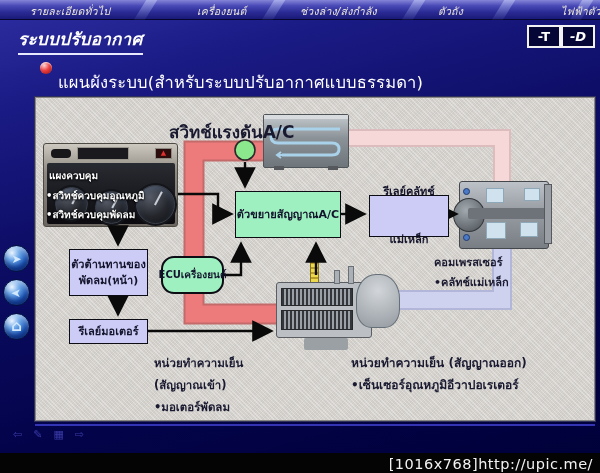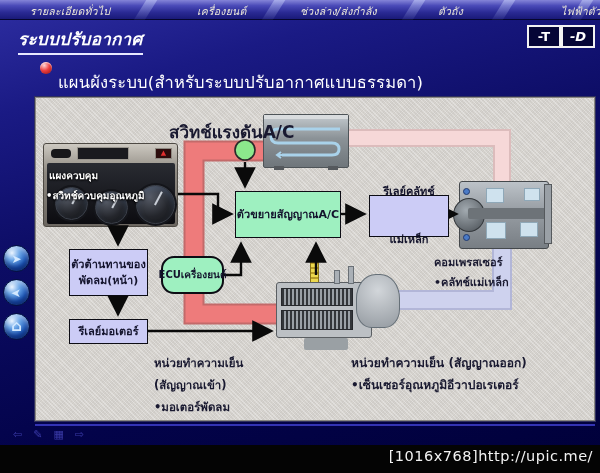--- a/index.html
+++ b/index.html
@@ -130,21 +130,21 @@
   .ic-back::before{content:"➤";display:inline-block;transform:scaleX(-1);}
   .ic-home::before{content:"⌂";font-size:15px;font-weight:bold;}
 
   
   .toolbar{position:absolute;left:13px;top:429px;display:flex;gap:11px;opacity:.8;}
   .tb-ic{font-size:11px;color:#4646bc;cursor:pointer;line-height:1;}
   .ic-left::before{content:"⇦";}
   .ic-pencil::before{content:"✎";}
   .ic-list::before{content:"▦";}
   .ic-right::before{content:"⇨";}
-  .footer{position:absolute;left:0;bottom:0;width:600px;height:28px;background:#040404;text-align:right;}
+  .footer{position:absolute;left:0;bottom:0;width:600px;height:20px;background:#040404;text-align:right;}
   .watermark{position:absolute;right:7px;top:3px;font-size:14.5px;color:#f2f2f2;letter-spacing:.5px;}
 </style>
 </head>
 <body>
 
 <div class="stage">
 
   <div class="navbar">
     <div class="sep" style="left:140px;"></div>
     <div class="sep" style="left:268px;"></div>
@@ -180,20 +180,21 @@
       <div class="cp-slot1"></div>
       <div class="cp-slot2"></div>
       <div class="cp-hazard"></div>
       <div class="cp-face">
         <div class="knob k1"></div>
         <div class="knob k2"></div>
         <div class="knob k3"></div>
       </div>
       <div class="cp-label" style="left:5px;top:24px;">แผงควบคุม</div>
       <div class="cp-label" style="left:2px;top:44px;">•สวิทช์ควบคุมอุณหภูมิ</div>
+      <div class="cp-label" style="left:2px;top:63px;">•สวิทช์ควบคุมพัดลม</div>
     </div>
 
     <div class="lay img evap">
       <div class="cap"></div>
       <svg width="84" height="48" viewBox="0 0 84 48" style="position:absolute;left:0;top:4px;">
         <path d="M76 10 H14 Q7 10 7 17 Q7 24 14 24 H68 Q75 24 75 30 Q75 36 68 36 H18" fill="none" stroke="#a9d2ea" stroke-width="3"></path>
         <path d="M22 36 l-8 0 m3 -3 l-4 3 4 3" fill="none" stroke="#a9d2ea" stroke-width="2"></path>
       </svg>
       <div class="foot f1"></div>
       <div class="foot f2"></div>

